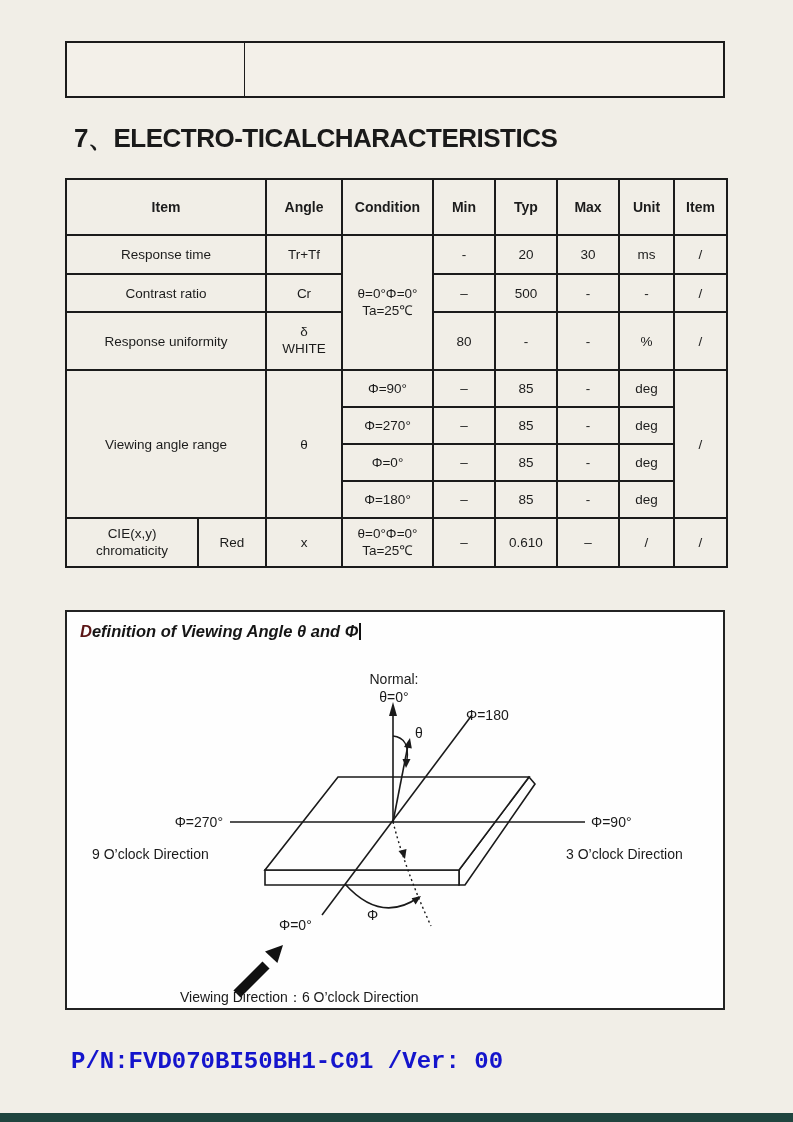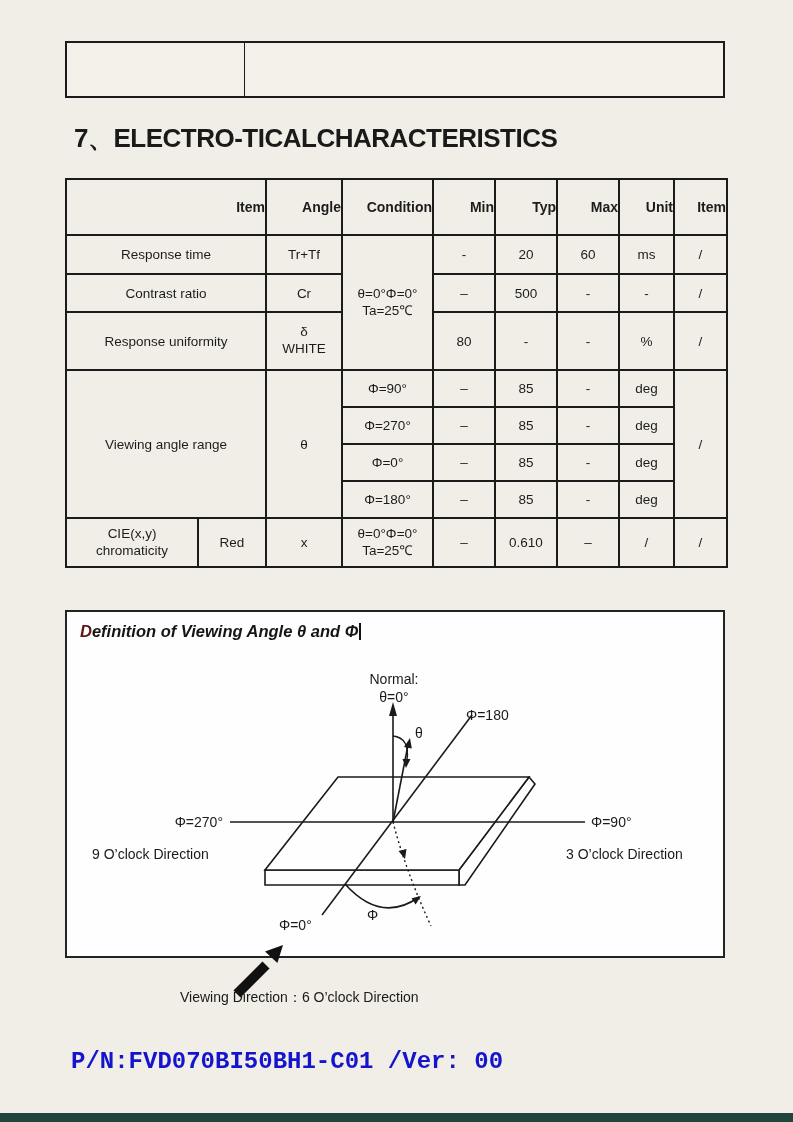--- a/index.html
+++ b/index.html
@@ -25,31 +25,31 @@
   
   .char-table{
     position:absolute;left:65px;top:178px;
     border-collapse:collapse;table-layout:fixed;
     font-size:13.5px;color:#1c1c1c;
   }
   .char-table td{
     border:2px solid #1b1b1b;text-align:center;vertical-align:middle;
     padding:0;overflow:hidden;
   }
-  .char-table tr.hdr td{font-weight:bold;font-size:14px;text-align:right;}
+  .char-table tr.hdr td{font-weight:bold;font-size:14px;}
   .preline{white-space:pre-line;line-height:1.25;margin-left:48px;}
   tr.rh-header{height:56px}
   tr.rh-39{height:39px}
   tr.rh-38{height:38px}
   tr.rh-58{height:58px}
   tr.rh-37{height:37px}
   tr.rh-59{height:49px}
   
   .diagram-box{
-    position:absolute;left:65px;top:610px;width:660px;height:348px;
+    position:absolute;left:65px;top:610px;width:660px;height:400px;
     background:#fefefe;border:2px solid #232323;box-sizing:border-box;
   }
   .diagram-title{
     position:absolute;left:13px;top:10px;
     font-size:16.5px;font-weight:bold;font-style:italic;color:#151515;
     white-space:nowrap;
   }
   .diagram-title .accent{color:#5c1616;}
   .diagram-title .cursor{
     display:inline-block;width:2px;height:17px;background:#111;
@@ -100,21 +100,21 @@
     <td>Unit</td>
     <td>Item</td>
   </tr>
   <tr class="rh-39">
     <td colspan="2">Response time</td>
     <td>Tr+Tf</td>
     <td rowspan="3" class="preline">θ=0°Φ=0°
 Ta=25℃</td>
     <td>-</td>
     <td>20</td>
-    <td>60</td>
+    <td>30</td>
     <td>ms</td>
     <td>/</td>
   </tr>
   <tr class="rh-38">
     <td colspan="2">Contrast ratio</td>
     <td>Cr</td>
     <td>–</td>
     <td>500</td>
     <td>-</td>
     <td>-</td>

